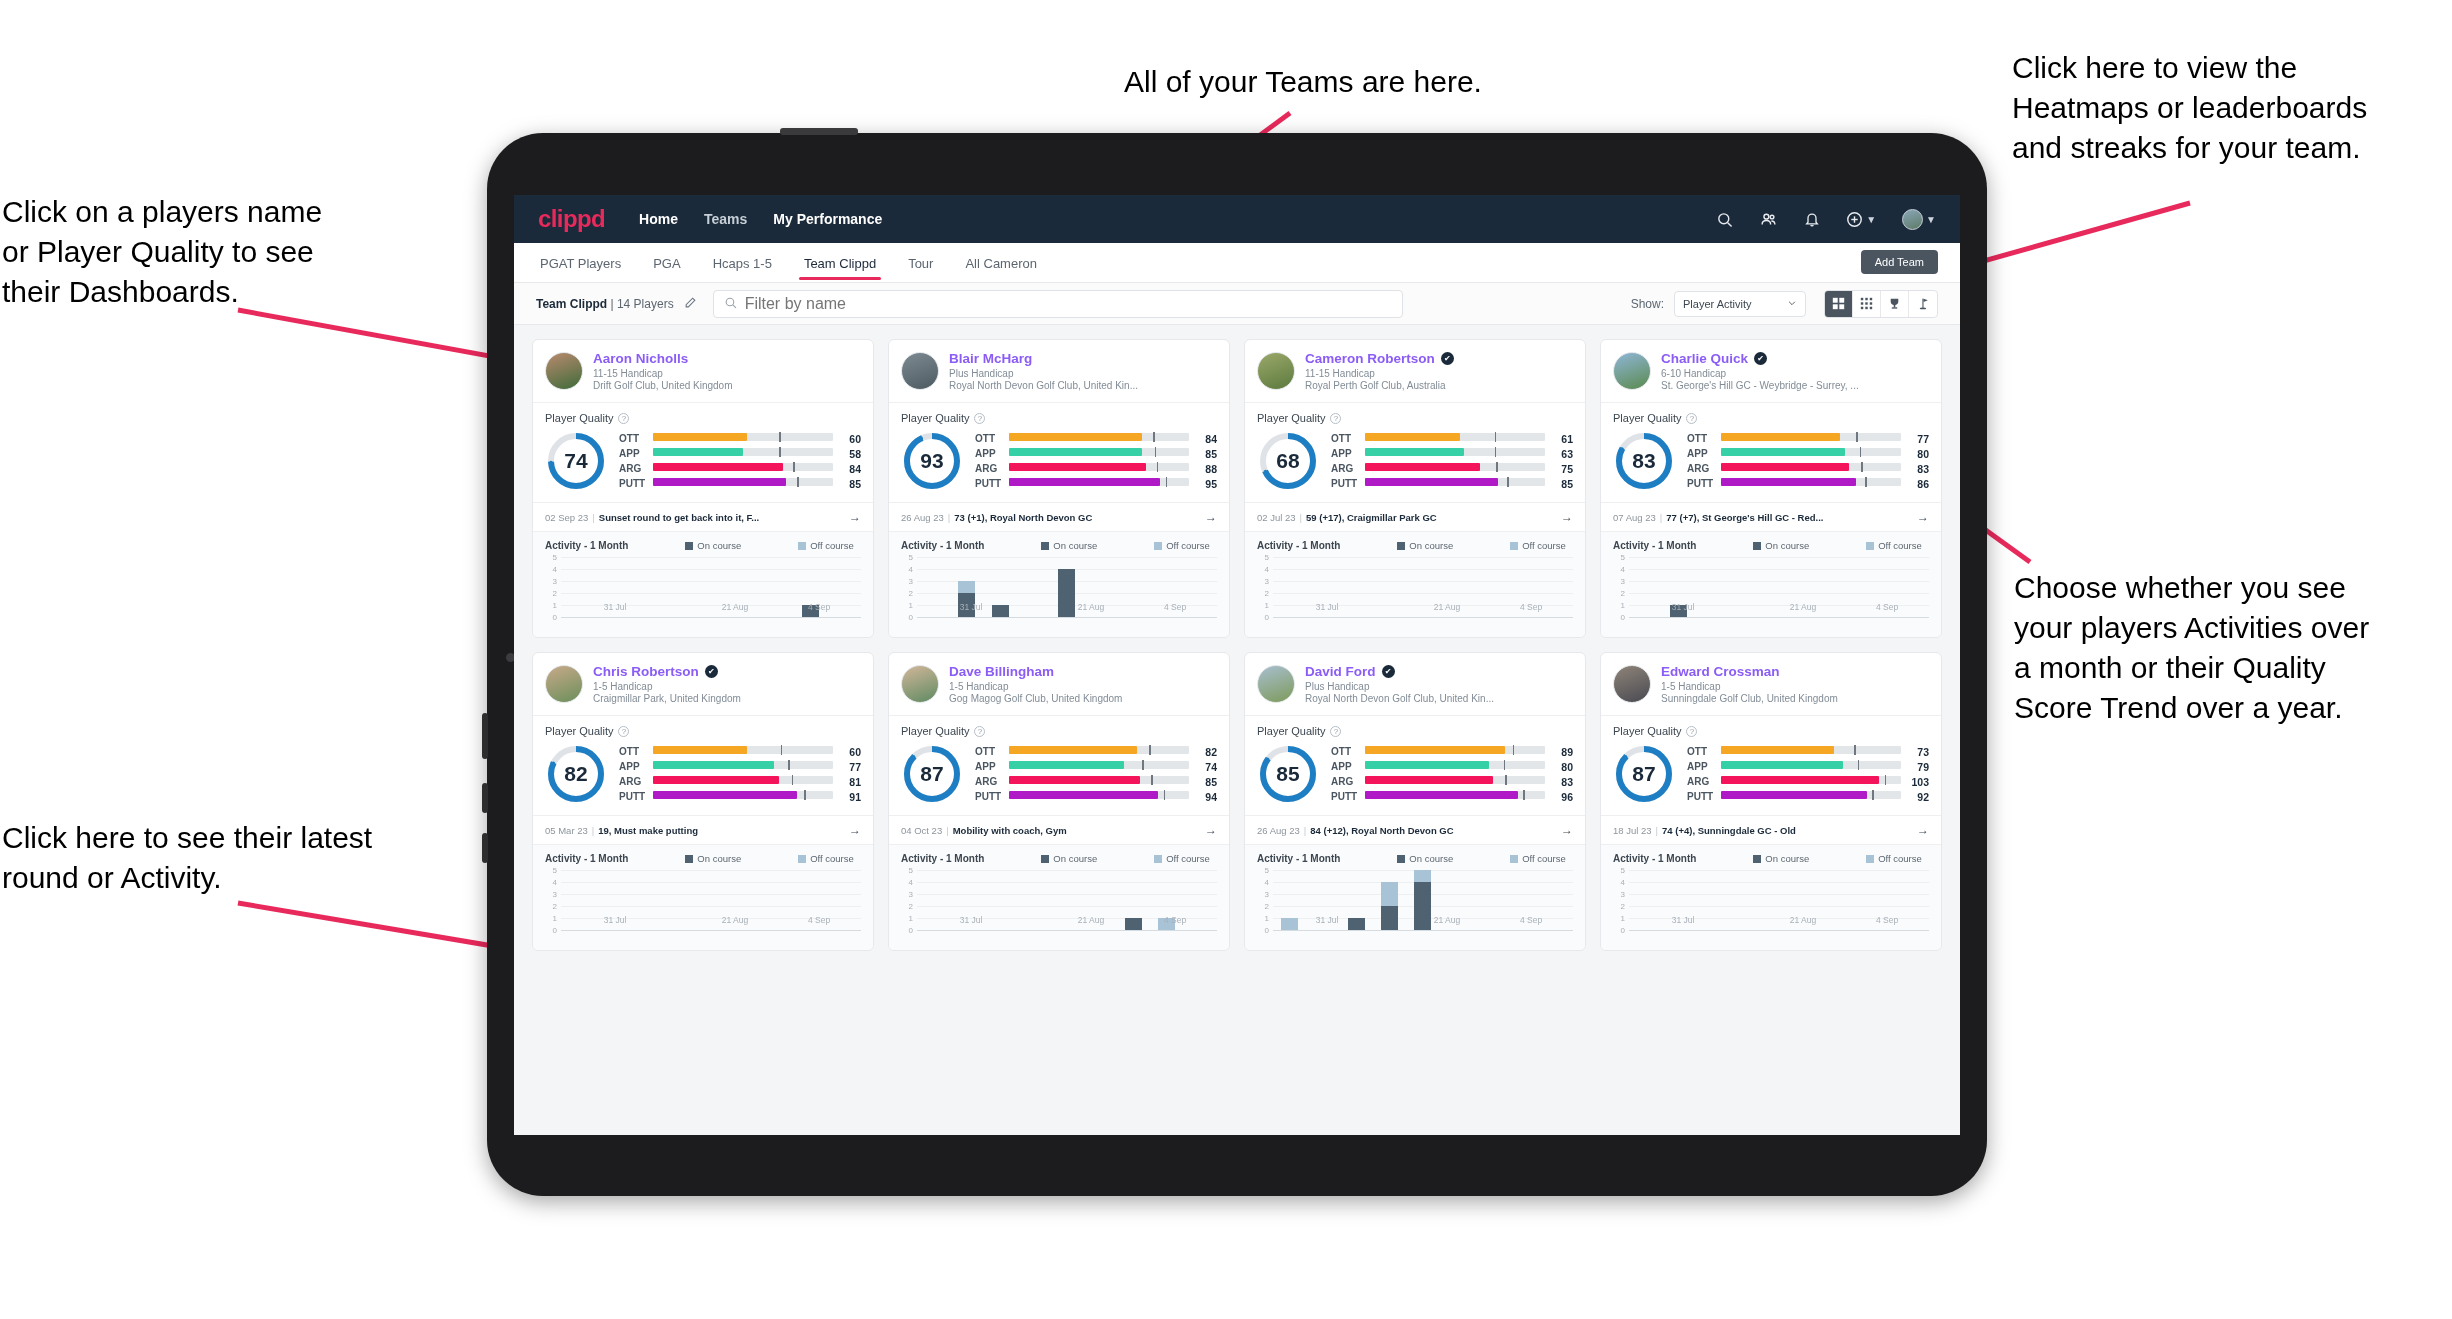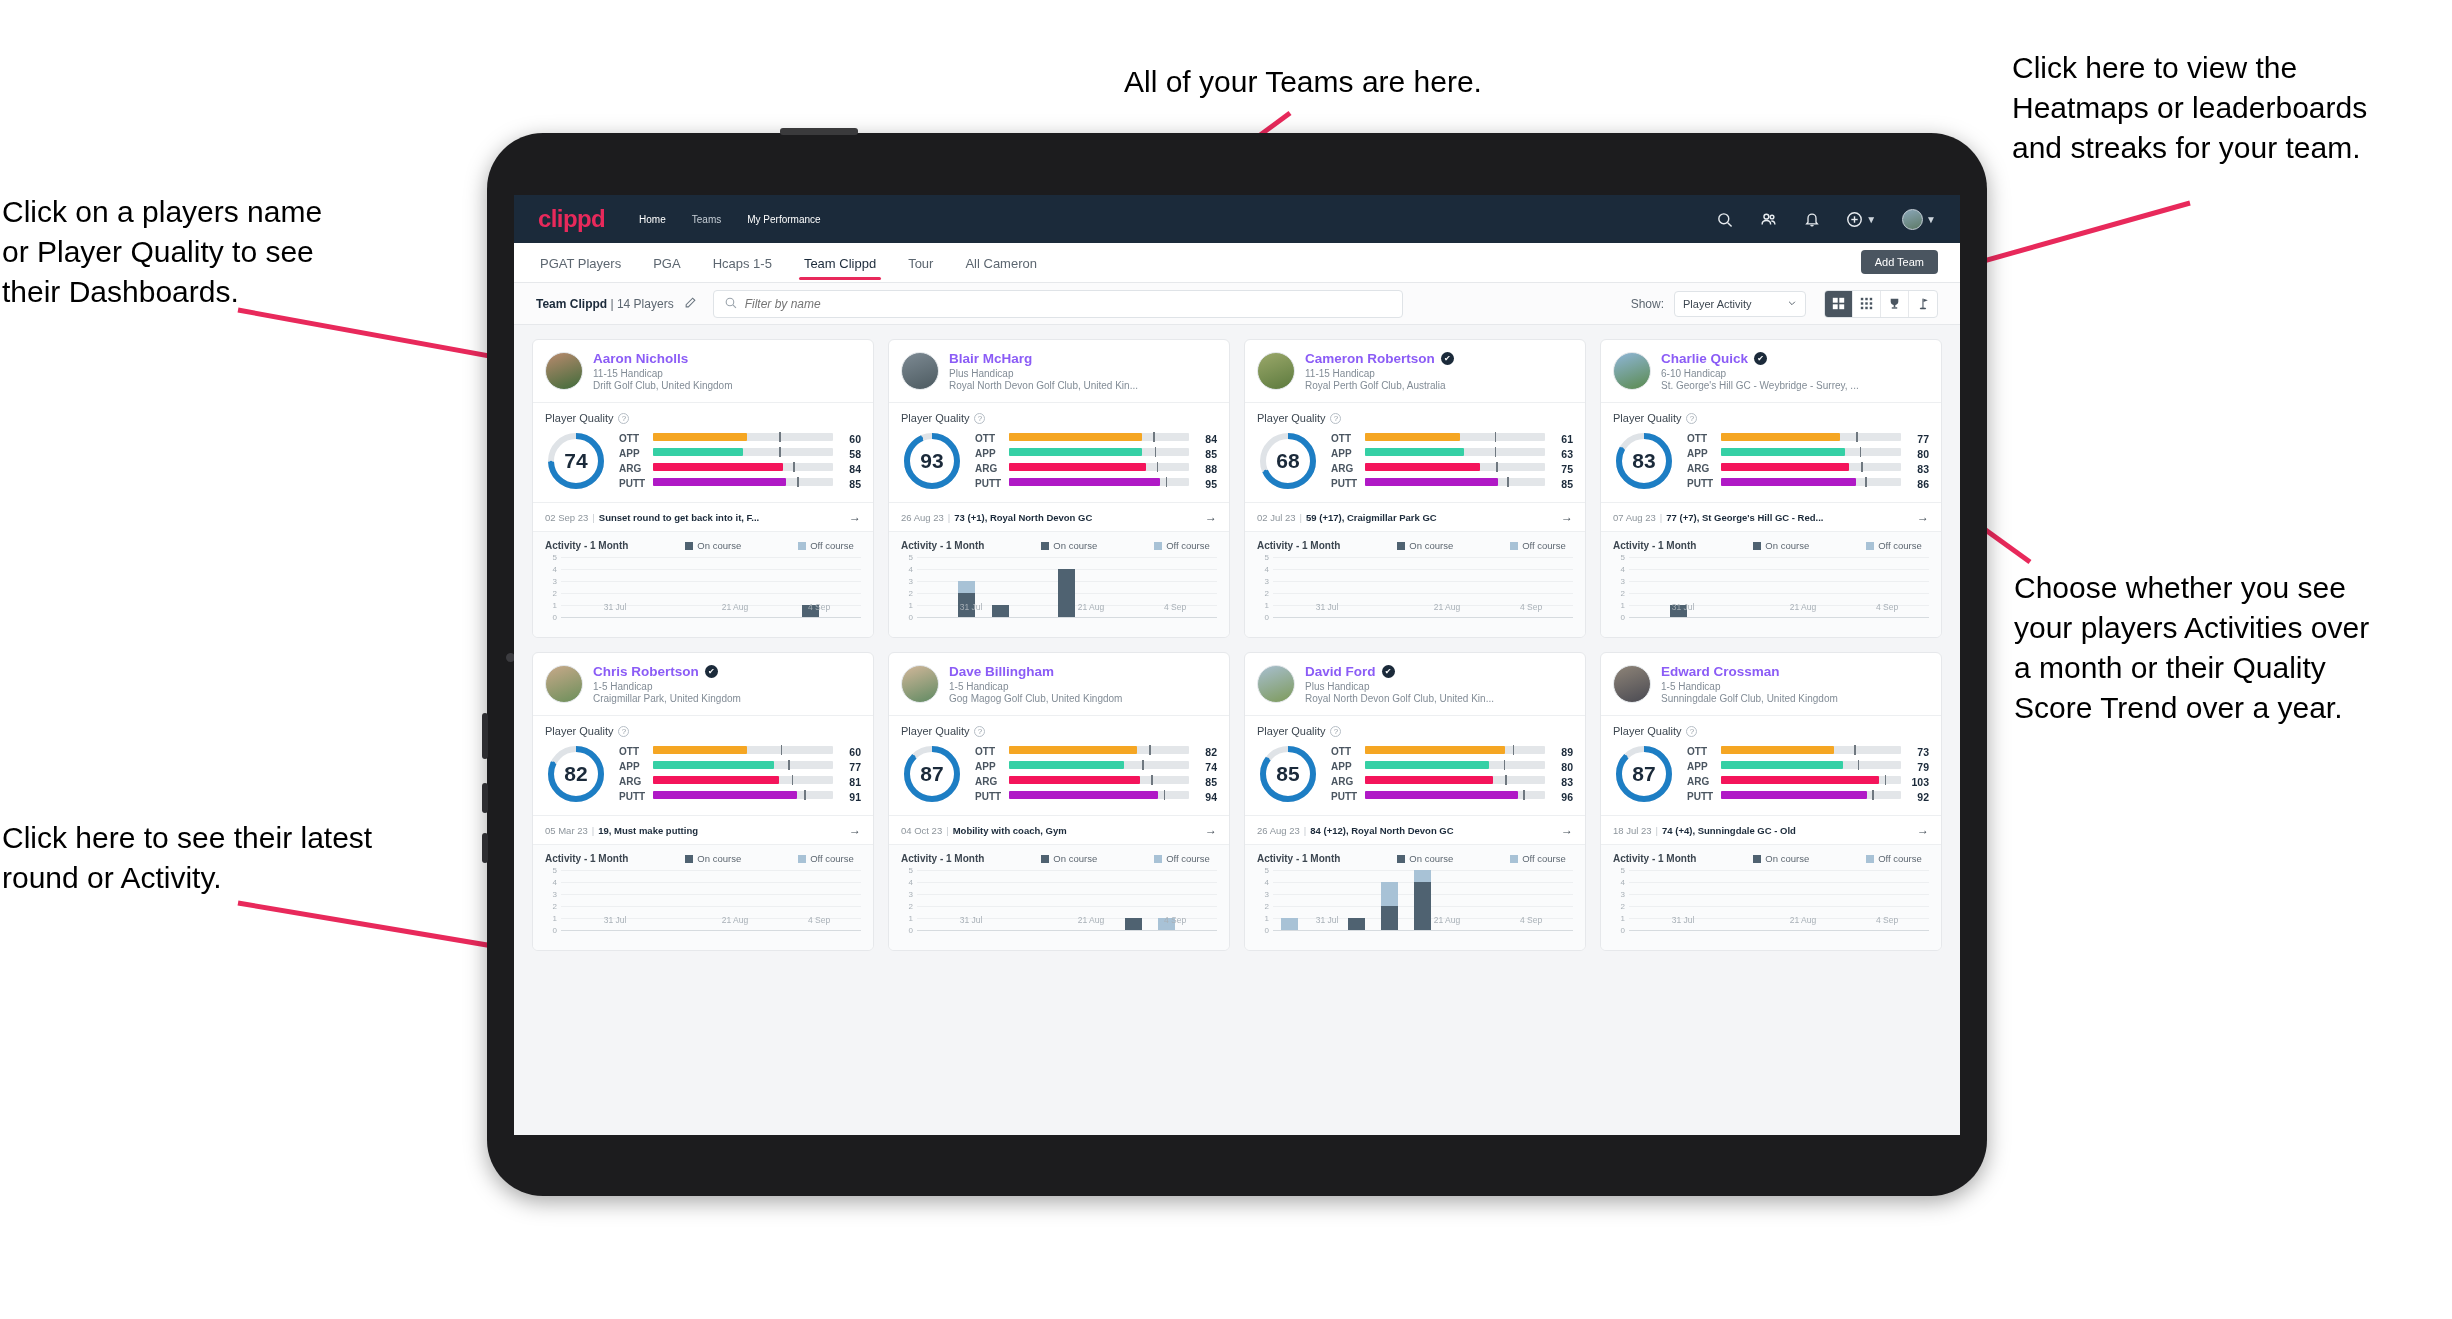--- a/index.html
+++ b/index.html
@@ -50,21 +50,21 @@
   }
 
   
   .topnav {
     height: 48px; background: #1b2a3a;
     display: flex; align-items: center; padding: 0 24px;
     position: relative;
   }
   .logo { color:#e8295b; font-size:24px; font-weight:700; letter-spacing:-.6px; font-family:"Liberation Sans",sans-serif; }
   .navlinks { display:flex; align-items:center; gap:26px; margin-left:34px; }
-  .navlink { color:#c6ced6; font-size:10px; }
+  .navlink { color:#c6ced6; font-size:14px;font-weight:bold; }
   .navlink.active { color:#ffffff; }
   .navicons { position:absolute; right:24px; display:flex; align-items:center; gap:26px; }
   .nicon { color:#e7ebef; display:flex; align-items:center; }
   .avatar-sm { width:21px; height:21px; border-radius:50%; background:linear-gradient(160deg,#8aa6b8,#5d7a66); border:1px solid #c8d2da; }
   .caret { color:#cdd5dc; font-size:10px; margin-left:3px; }
 
   
   .tabsrow {
     height: 40px; background:#ffffff; display:flex; align-items:center;
     padding: 0 24px; position: relative; border-bottom:1px solid #e6e8eb;
@@ -88,24 +88,23 @@
   }
   .teamlabel { font-size:12px; color:#1b2a3a; font-weight:700; }
   .teamlabel span.lt { font-weight:400; color:#5c6670; }
   .pencil { margin-left:10px; color:#6b7680; }
   .searchbox {
     flex:1; margin-left:16px; margin-right:16px; height:28px;
     background:#fff; border:1px solid #dfe3e7; border-radius:4px;
     display:flex; align-items:center; padding:0 10px; max-width:690px;
   }
   .searchbox input {
-    border:none; outline:none; font-size:12px; color:#404040;
+    border:none; outline:none; font-size:16px; color:#404040;
     background:transparent; margin-left:8px; width:100%;
     font-family:"Liberation Sans",sans-serif;
-    font-style:italic;
   }
   .showgrp { margin-left:auto; display:flex; align-items:center; gap:10px; }
   .showlbl { font-size:12px; color:#5c6670; }
   .select {
     width:132px; height:26px; background:#fff; border:1px solid #dfe3e7; border-radius:4px;
     display:flex; align-items:center; justify-content:space-between; padding:0 8px;
     font-size:11px; color:#3c4650;
   }
   .viewtoggle { display:flex; border:1px solid #dfe3e7; border-radius:4px; overflow:hidden; margin-left:8px; background:#fff; }
   .vbtn { width:28px; height:26px; display:flex; align-items:center; justify-content:center; border-right:1px solid #e6e8eb; color:#4a5560; }

